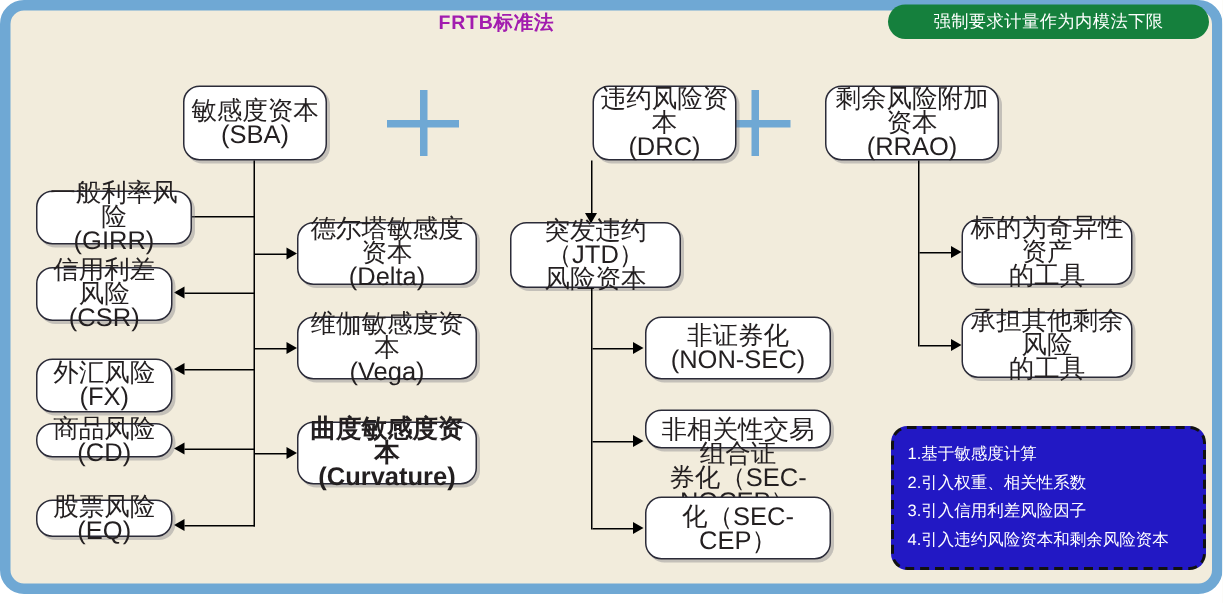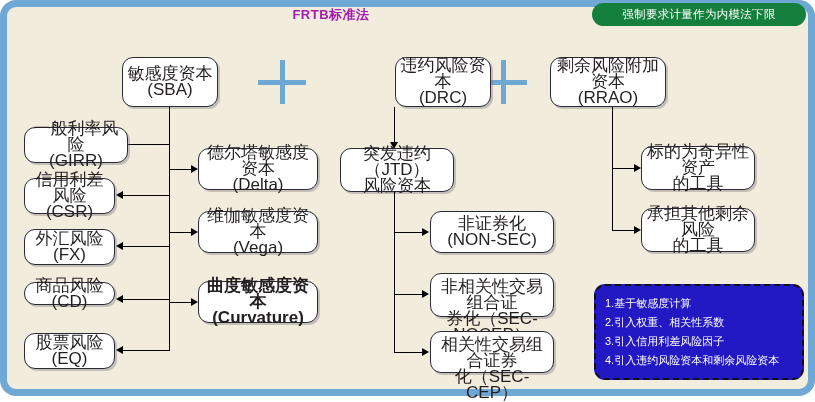--- a/index.html
+++ b/index.html
@@ -151,29 +151,29 @@
   <div class="arw right" style="left:191px;top:297.5px;"></div>
 
   <div class="node" style="left:24px;top:127px;width:104px;height:36px;">
     <span>一般利率风险</span>
     <span class="l2">(GIRR)</span>
   </div>
   <div class="node" style="left:24px;top:178px;width:91px;height:36px;">
     <span>信用利差风险</span>
     <span class="l2">(CSR)</span>
   </div>
-  <div class="node" style="left:24px;top:229px;width:91px;height:36px;">
+  <div class="node" style="left:24px;top:239px;width:91px;height:36px;">
     <span>外汇风险</span>
     <span class="l2">(FX)</span>
   </div>
   <div class="node" style="left:24px;top:282px;width:91px;height:23px;">
     <span>商品风险</span>
     <span class="l2">(CD)</span>
   </div>
-  <div class="node" style="left:24px;top:333px;width:91px;height:36px;">
+  <div class="node" style="left:24px;top:333px;width:91px;height:25px;">
     <span>股票风险</span>
     <span class="l2">(EQ)</span>
   </div>
 
   <div class="node" style="left:198px;top:148px;width:120px;height:42px;">
     <span>德尔塔敏感度资本</span>
     <span class="l2">(Delta)</span>
   </div>
   <div class="node" style="left:198px;top:211px;width:120px;height:42px;">
     <span>维伽敏感度资本</span>
@@ -200,26 +200,25 @@
   <div class="ln h" style="left:395px;top:294px;width:28px;"></div>
   <div class="arw right" style="left:422px;top:289.5px;"></div>
 
   <div class="ln h" style="left:395px;top:352px;width:28px;"></div>
   <div class="arw right" style="left:422px;top:347.5px;"></div>
 
   <div class="node" style="left:430px;top:211px;width:124px;height:42px;">
     <span>非证券化</span>
     <span class="l2">(NON-SEC)</span>
   </div>
-  <div class="node wrap" style="left:430px;top:273px;width:124px;height:44px;">
+  <div class="node wrap" style="left:430px;top:273px;width:124px;height:26px;">
     <span>非相关性交易组合证</span>
     <span>券化（SEC-NOCEP）</span>
   </div>
   <div class="node wrap" style="left:430px;top:331px;width:124px;height:42px;">
-    <span>相关性交易组合证券</span>
     <span>化（SEC-CEP）</span>
   </div>
 
   <div class="ln v" style="left:612px;top:107px;height:124px;"></div>
 
   <div class="ln h" style="left:613px;top:168px;width:22px;"></div>
   <div class="arw right" style="left:634px;top:163.5px;"></div>
 
   <div class="ln h" style="left:613px;top:230px;width:22px;"></div>
   <div class="arw right" style="left:634px;top:225.5px;"></div>

